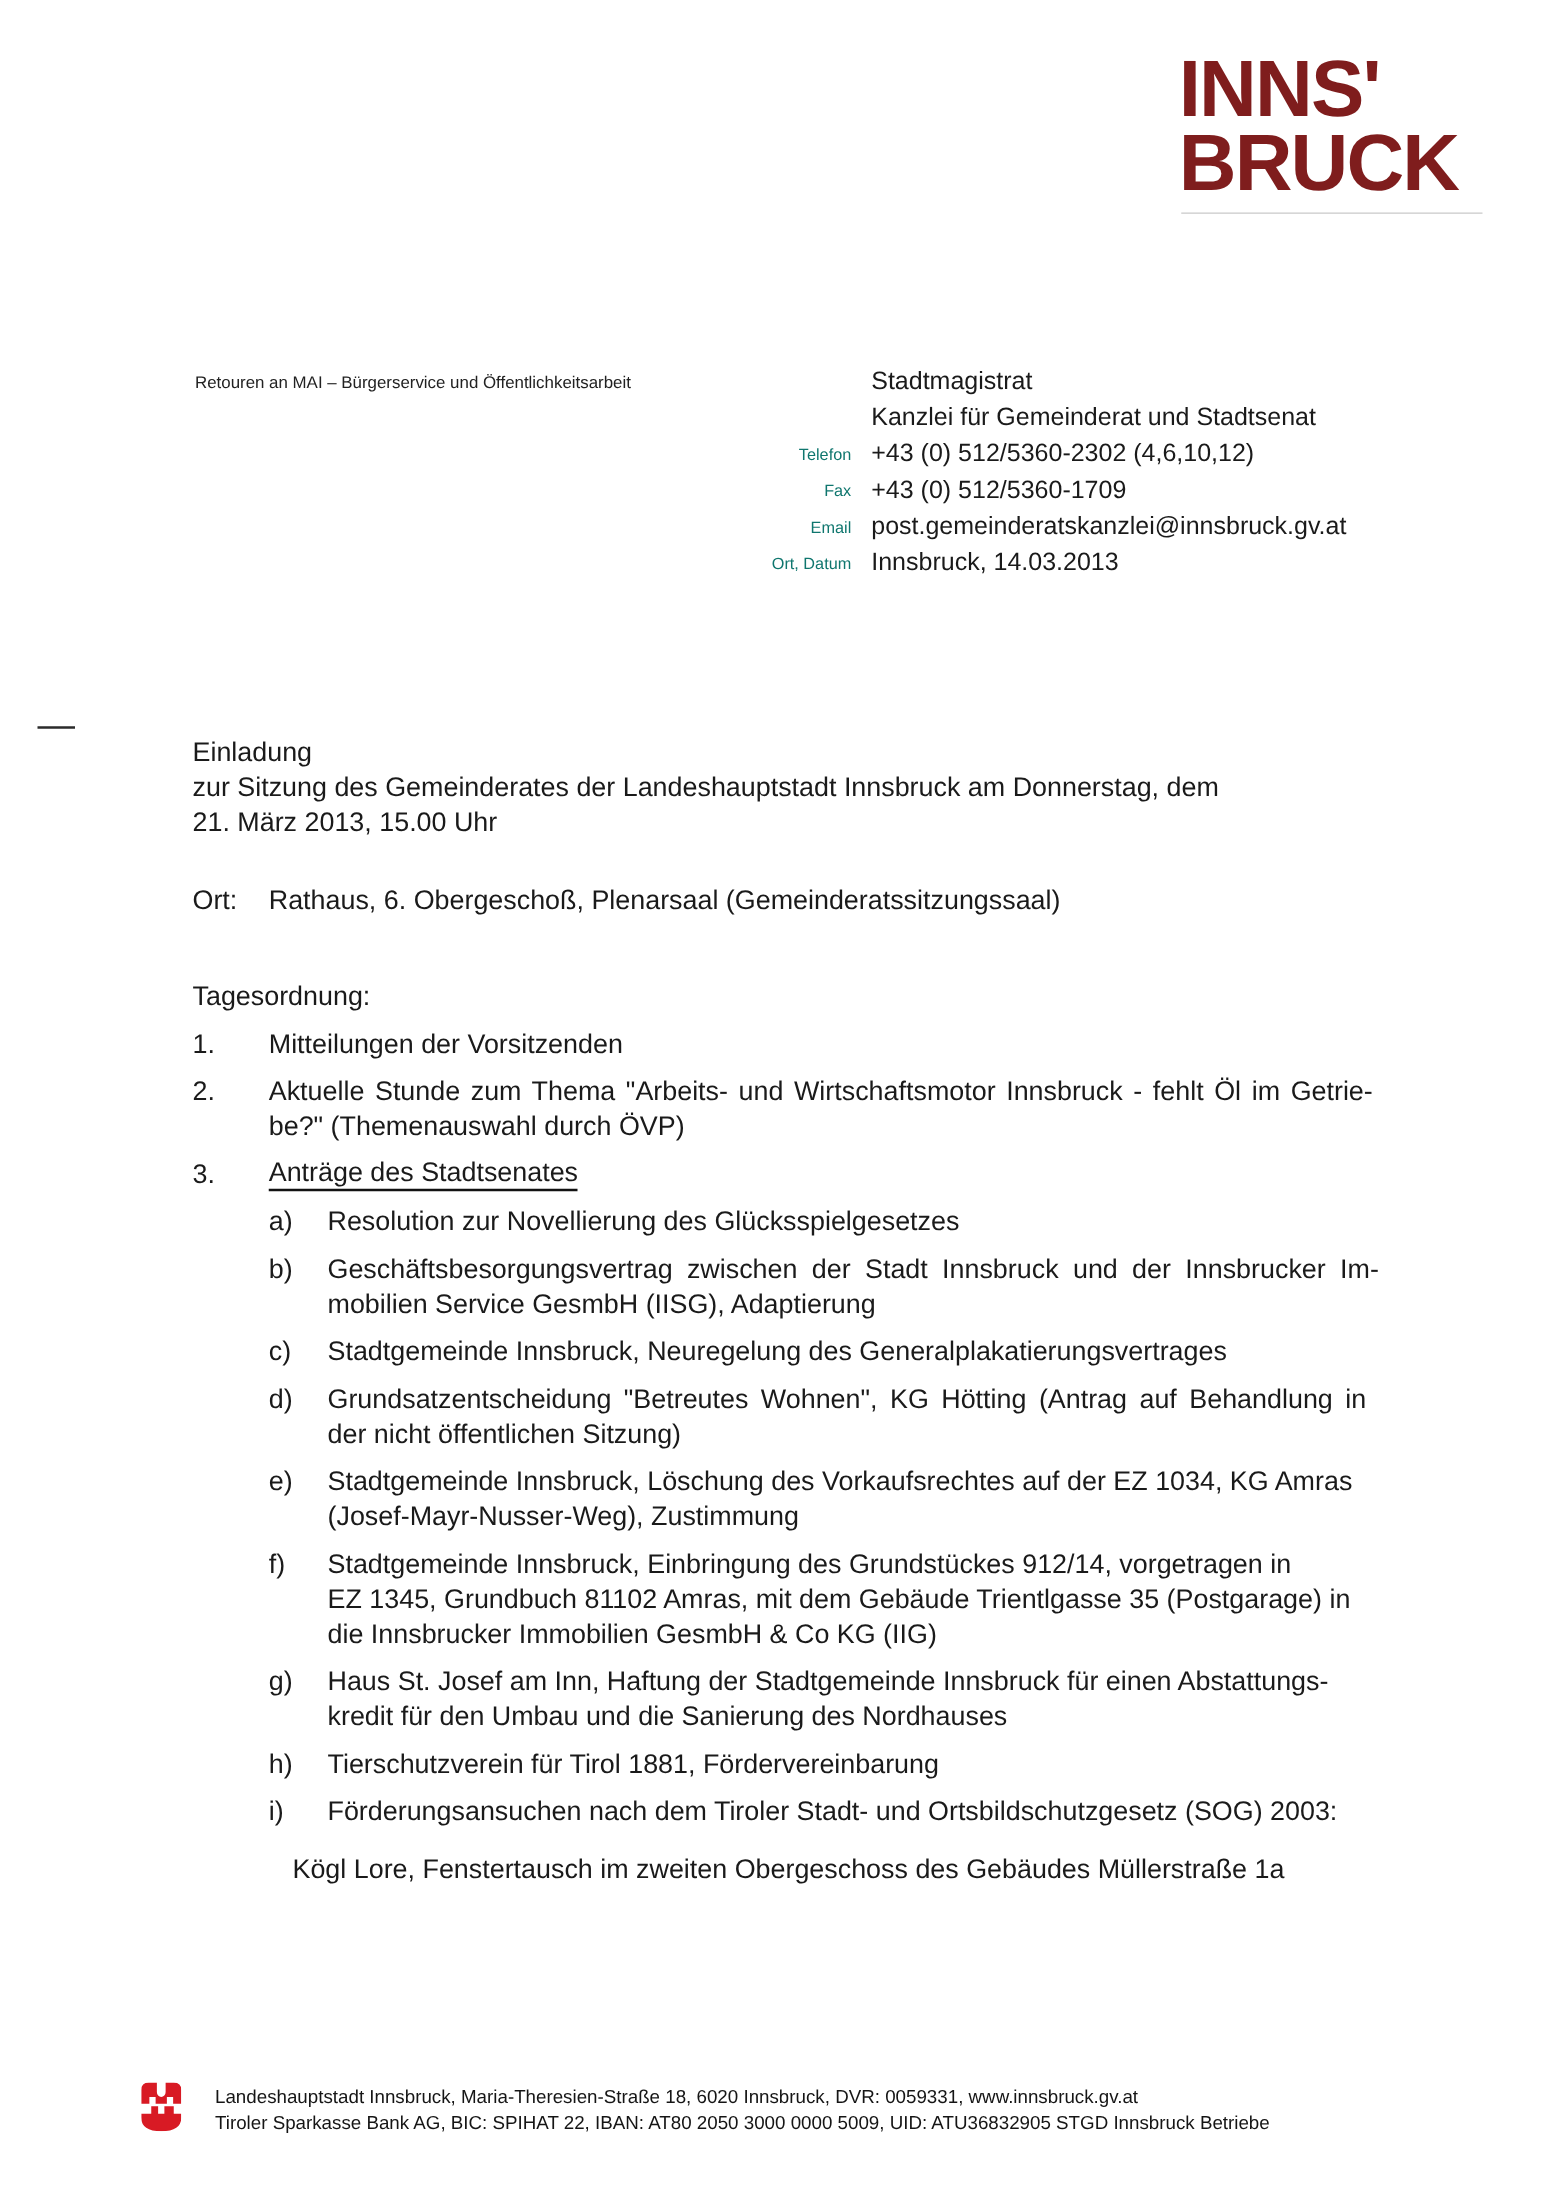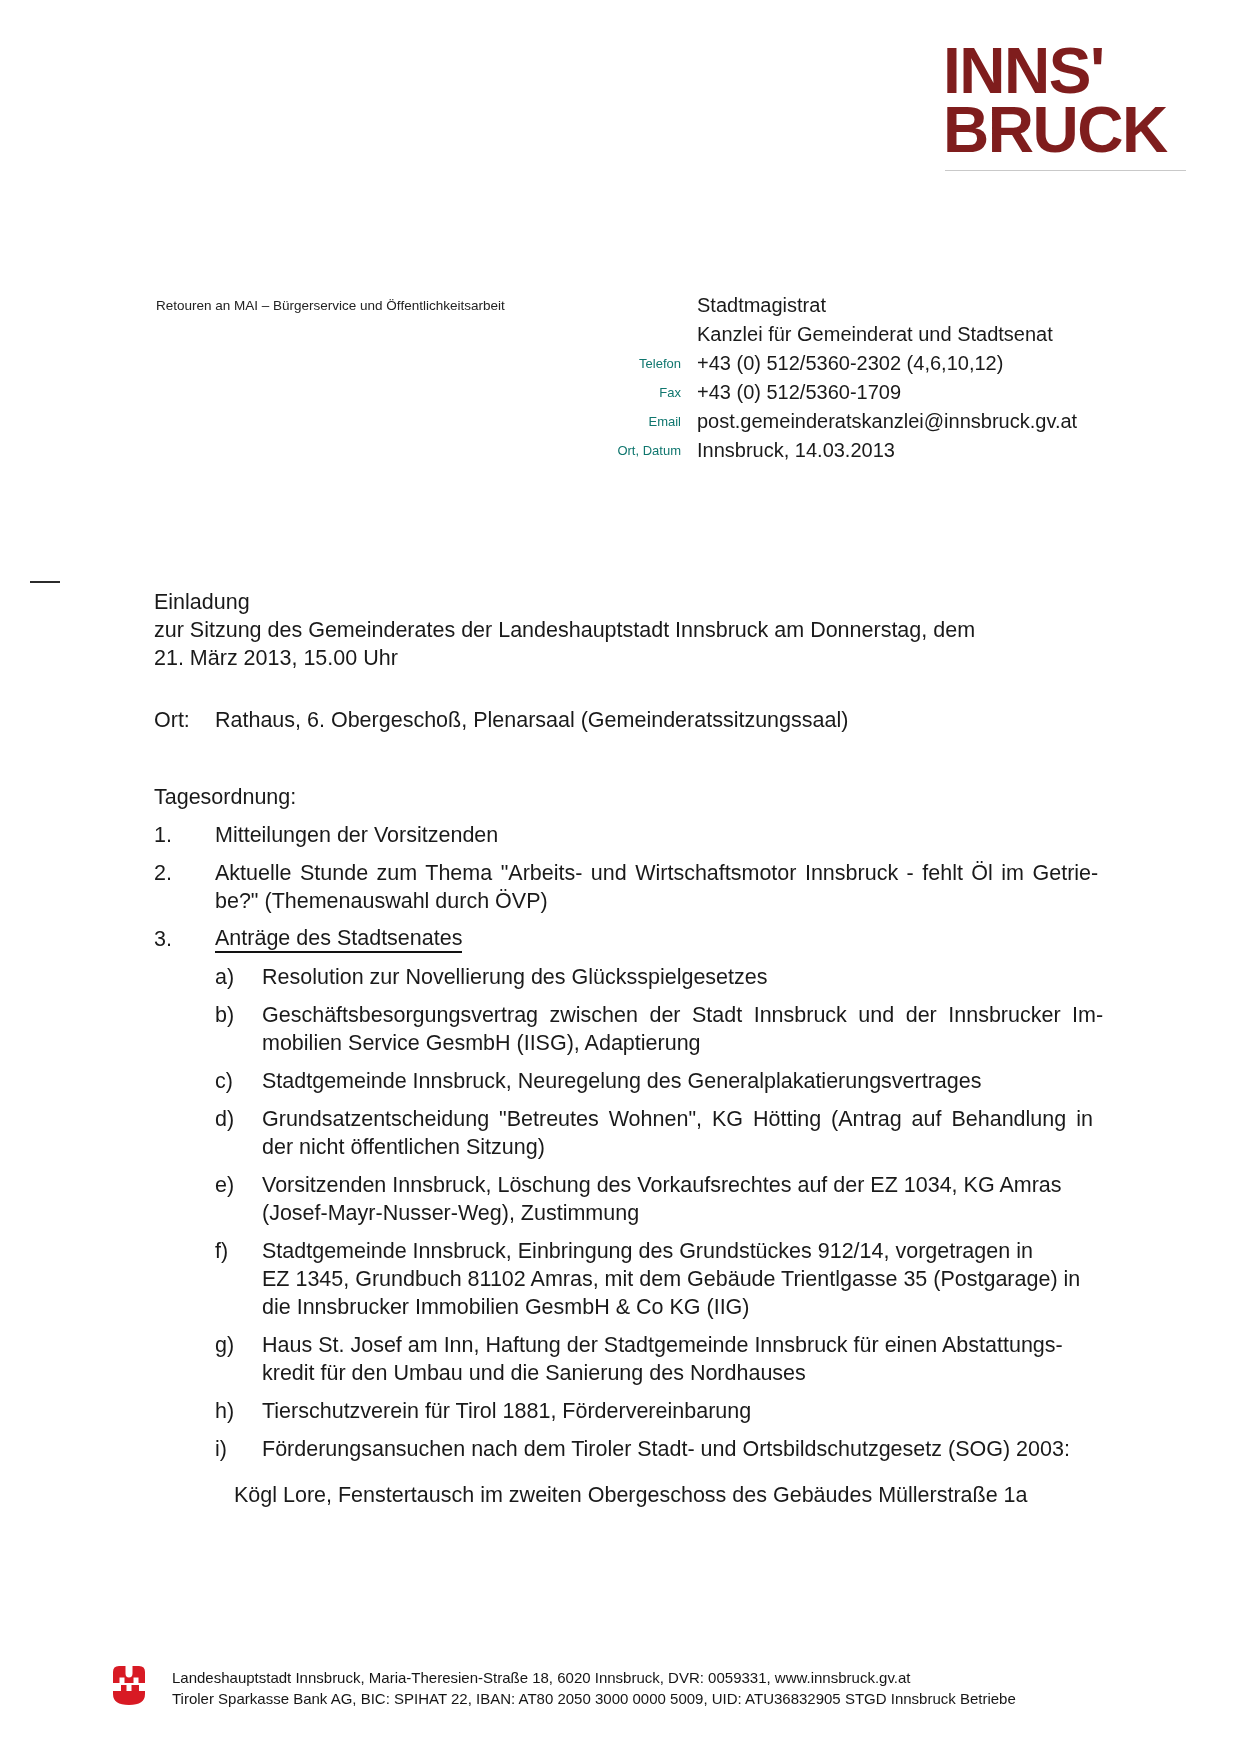--- a/index.html
+++ b/index.html
@@ -138,21 +138,21 @@
       <span class="letter">d)</span>
       <span>
         <span class="line js4" style="display:block">Grundsatzentscheidung "Betreutes Wohnen", KG Hötting (Antrag auf Behandlung in</span>
         <span class="line" style="display:block">der nicht öffentlichen Sitzung)</span>
       </span>
     </div>
 
     <div class="sub-item">
       <span class="letter">e)</span>
       <span>
-        <span class="line" style="display:block">Vorsitzenden Innsbruck, Löschung des Vorkaufsrechtes auf der EZ 1034, KG Amras</span>
+        <span class="line" style="display:block">Stadtgemeinde Innsbruck, Löschung des Vorkaufsrechtes auf der EZ 1034, KG Amras</span>
         <span class="line" style="display:block">(Josef-Mayr-Nusser-Weg), Zustimmung</span>
       </span>
     </div>
 
     <div class="sub-item">
       <span class="letter">f)</span>
       <span>
         <span class="line" style="display:block">Stadtgemeinde Innsbruck, Einbringung des Grundstückes 912/14, vorgetragen in</span>
         <span class="line" style="display:block">EZ 1345, Grundbuch 81102 Amras, mit dem Gebäude Trientlgasse 35 (Postgarage) in</span>
         <span class="line" style="display:block">die Innsbrucker Immobilien GesmbH &amp; Co KG (IIG)</span>

